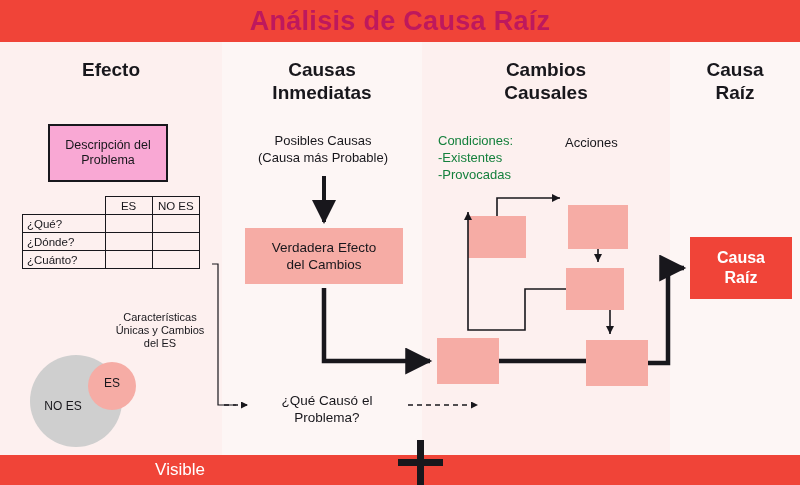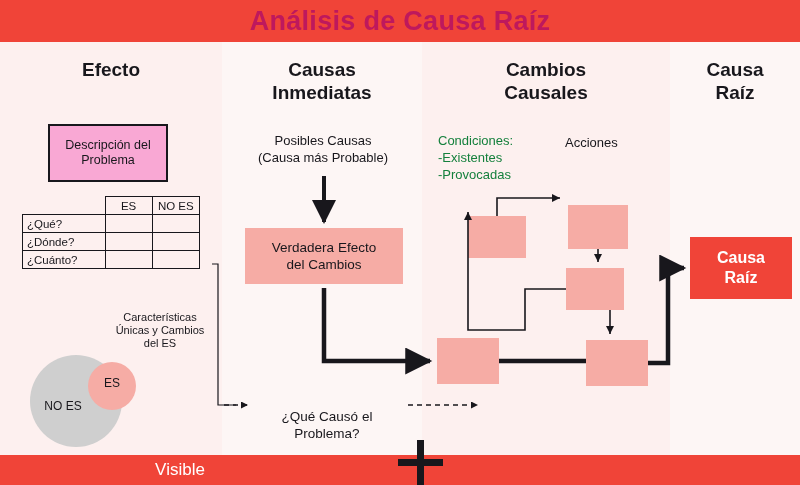--- a/index.html
+++ b/index.html
@@ -165,21 +165,20 @@
     color: #18171c;
   }
   .q-caused {
     position: absolute;
     left: 252px; top: 392px;
     width: 150px;
     text-align: center;
     font-size: 13.5px;
     line-height: 17px;
     color: #18171c;
-    margin-top: 16px;
   }
 
   
   .factor-cond {
     position: absolute;
     left: 438px; top: 132px;
     width: 120px;
     text-align: left;
     font-size: 13px;
     line-height: 17px;

